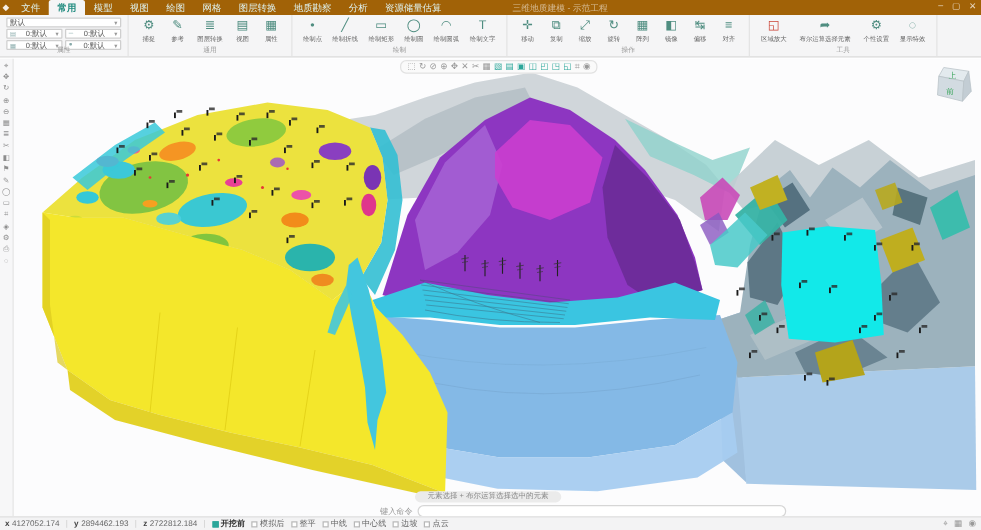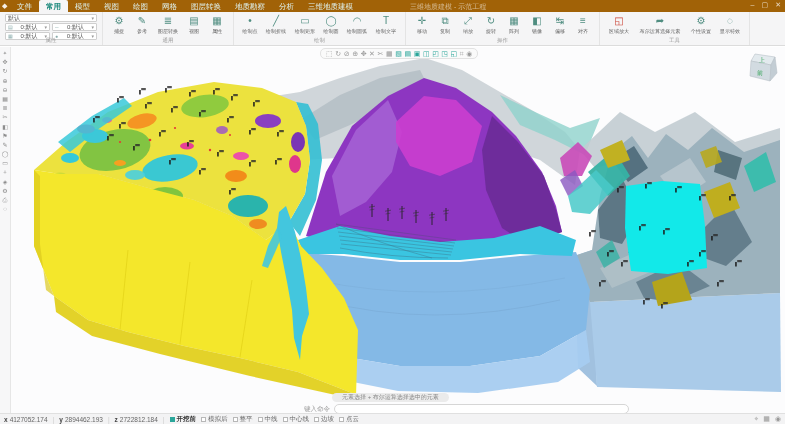--- a/index.html
+++ b/index.html
@@ -73,21 +73,21 @@
   <div class="tabs">
     <div class="tab">文件</div>
     <div class="tab active">常用</div>
     <div class="tab">模型</div>
     <div class="tab">视图</div>
     <div class="tab">绘图</div>
     <div class="tab">网格</div>
     <div class="tab">图层转换</div>
     <div class="tab">地质勘察</div>
     <div class="tab">分析</div>
-    <div class="tab">三维地质建模</div>
+    <div class="tab">资源储量估算</div>
   </div>
   <div class="wintitle">三维地质建模 - 示范工程</div>
   <div class="winctl">
     <span>–</span>
     <span>▢</span>
     <span>✕</span>
   </div>
 </div>
 
 <div class="ribbon">

